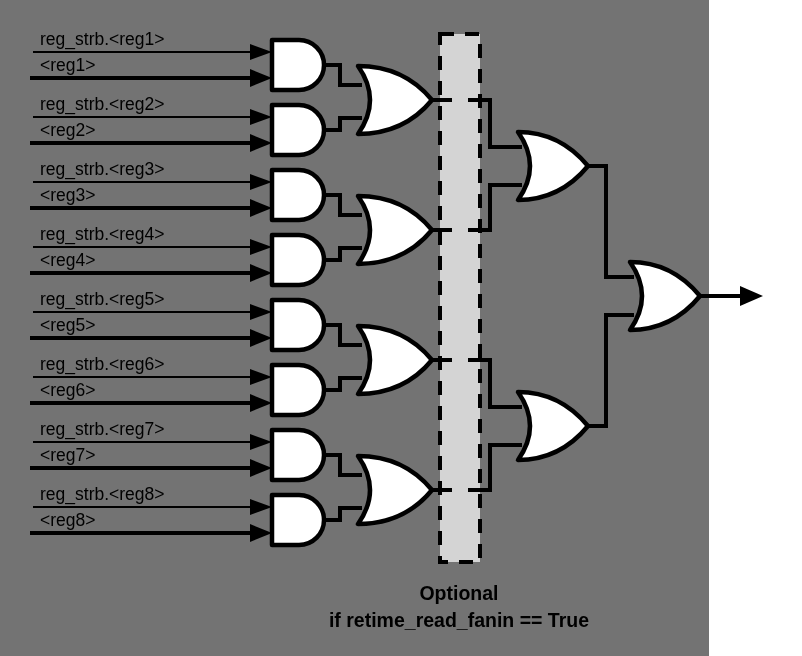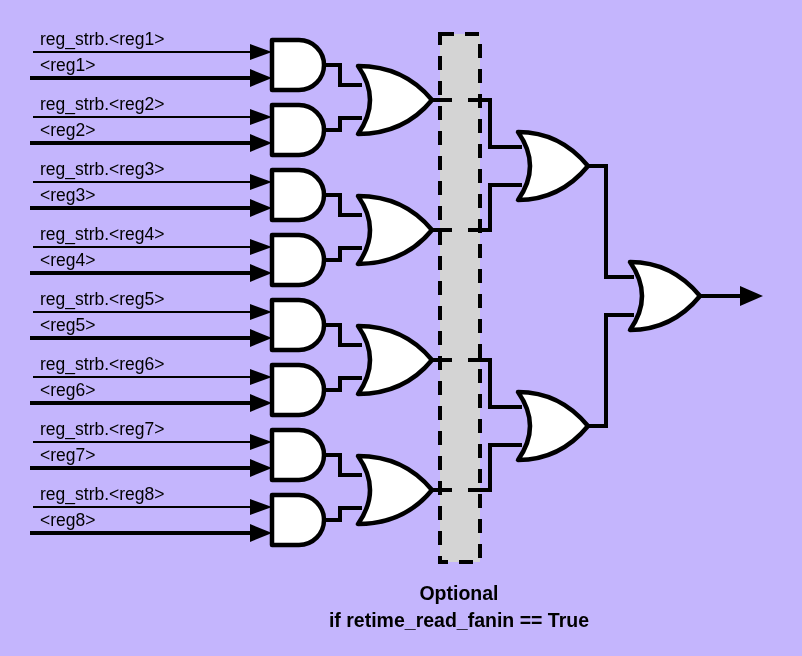--- a/index.html
+++ b/index.html
@@ -8,23 +8,24 @@
     background: #ffffff;
   }
   body {
     width: 802px;
     height: 656px;
     font-family: "Liberation Sans", sans-serif;
     overflow: hidden;
   }
   #diagram-root {
     position: relative;
-    width: 802px;
+    width: 681px;
     height: 656px;
-    background: #c4b5fd;
+    background: #737373;
+    padding-left: 28px;
   }
   svg#logic-svg {
     position: absolute;
     left: 0;
     top: 0;
     width: 802px;
     height: 656px;
     display: block;
   }
   .wire-thick {

